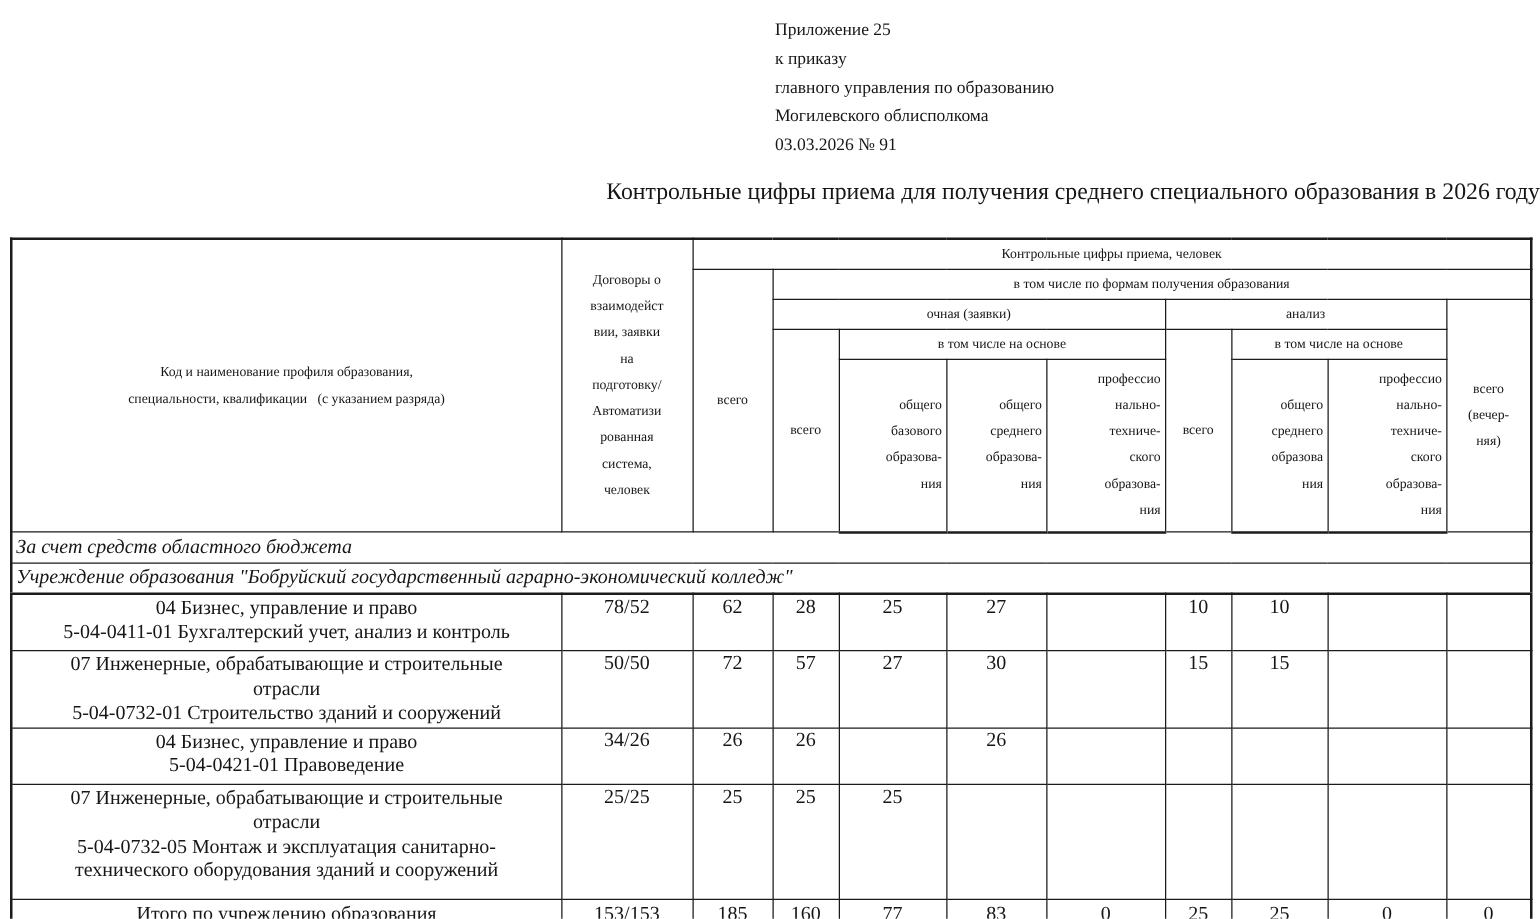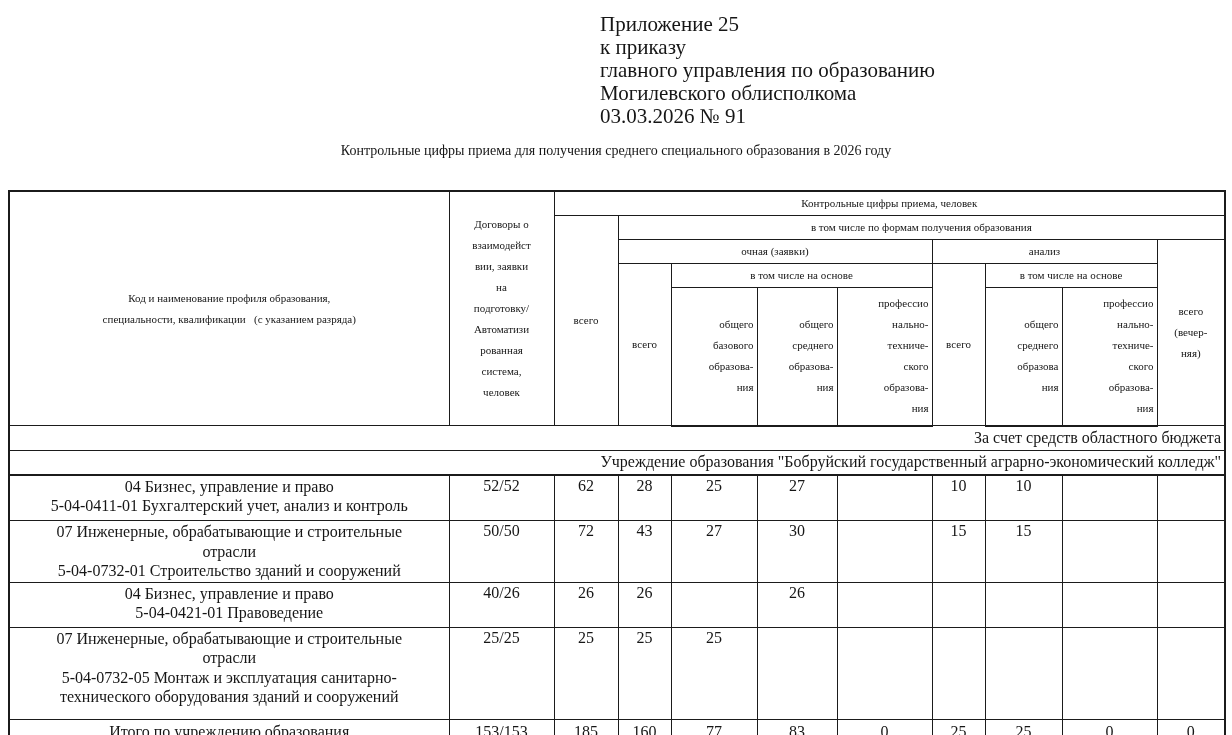--- a/index.html
+++ b/index.html
@@ -3,26 +3,26 @@
 <meta charset="utf-8">
 <style>
   html,body{margin:0;padding:0;}
   body{
     width:1232px;height:735px;position:relative;
     background:#ffffff;color:#161616;
     font-family:"Liberation Serif","DejaVu Serif",serif;
     overflow:hidden;
   }
   .appendix{
-    position:absolute;left:600px;top:13px;
-    font-size:21px;line-height:23px;white-space:pre-line;
+    position:absolute;left:620px;top:13px;
+    font-size:14px;line-height:23px;white-space:pre-line;
   }
   .doc-title{
     position:absolute;top:143px;left:0;width:100%;
-    text-align:center;font-size:14px;
+    text-align:right;font-size:19px;
   }
   table.main{
     position:absolute;left:8px;top:190px;width:1216px;
     border-collapse:collapse;table-layout:fixed;
     border:2px solid #1b1b1b;
     font-size:16px;
   }
   table.main th, table.main td{
     border:1px solid #1b1b1b;
     font-weight:normal;
@@ -33,21 +33,21 @@
     white-space:pre-line;line-height:21px;font-size:11px;
   }
   tr.hr1{height:22px}
   tr.hr2{height:20px}
   tr.hr3{height:23px}
   tr.hr4{height:22px}
   tr.hr5{height:138px}
   tr.hr5 th{border-bottom:2px solid #1b1b1b;text-align:right;}
   th.hdr-name,th.hdr-dog{border-bottom:2px solid #1b1b1b;}
   tr.section td{
-    text-align:right;height:21px;vertical-align:middle;
+    text-align:left;height:21px;vertical-align:middle;font-style:italic;
   }
   tr.section.last td{border-bottom:2px solid #1b1b1b;}
   td.name{
     text-align:center;vertical-align:top;
     white-space:pre-line;line-height:19.5px;padding-left:4px;
   }
   td.num{
     text-align:center;vertical-align:top;padding-top:2px;
   }
   tr.r0{height:46px}
@@ -146,50 +146,50 @@
     <tr class="section">
       <td colspan="11">За счет средств областного бюджета</td>
     </tr>
     <tr class="section last">
       <td colspan="11">Учреждение образования "Бобруйский государственный аграрно-экономический колледж"</td>
     </tr>
 
     <tr class="r0">
       <td class="name">04 Бизнес, управление и право
 5-04-0411-01 Бухгалтерский учет, анализ и контроль</td>
-      <td class="num">52/52</td>
+      <td class="num">78/52</td>
       <td class="num">62</td>
       <td class="num">28</td>
       <td class="num">25</td>
       <td class="num">27</td>
       <td class="num"></td>
       <td class="num">10</td>
       <td class="num">10</td>
       <td class="num"></td>
       <td class="num"></td>
     </tr>
     <tr class="r1">
       <td class="name">07 Инженерные, обрабатывающие и строительные
 отрасли
 5-04-0732-01 Строительство зданий и сооружений</td>
       <td class="num">50/50</td>
       <td class="num">72</td>
-      <td class="num">43</td>
+      <td class="num">57</td>
       <td class="num">27</td>
       <td class="num">30</td>
       <td class="num"></td>
       <td class="num">15</td>
       <td class="num">15</td>
       <td class="num"></td>
       <td class="num"></td>
     </tr>
     <tr class="r2">
       <td class="name">04 Бизнес, управление и право
 5-04-0421-01 Правоведение</td>
-      <td class="num">40/26</td>
+      <td class="num">34/26</td>
       <td class="num">26</td>
       <td class="num">26</td>
       <td class="num"></td>
       <td class="num">26</td>
       <td class="num"></td>
       <td class="num"></td>
       <td class="num"></td>
       <td class="num"></td>
       <td class="num"></td>
     </tr>

